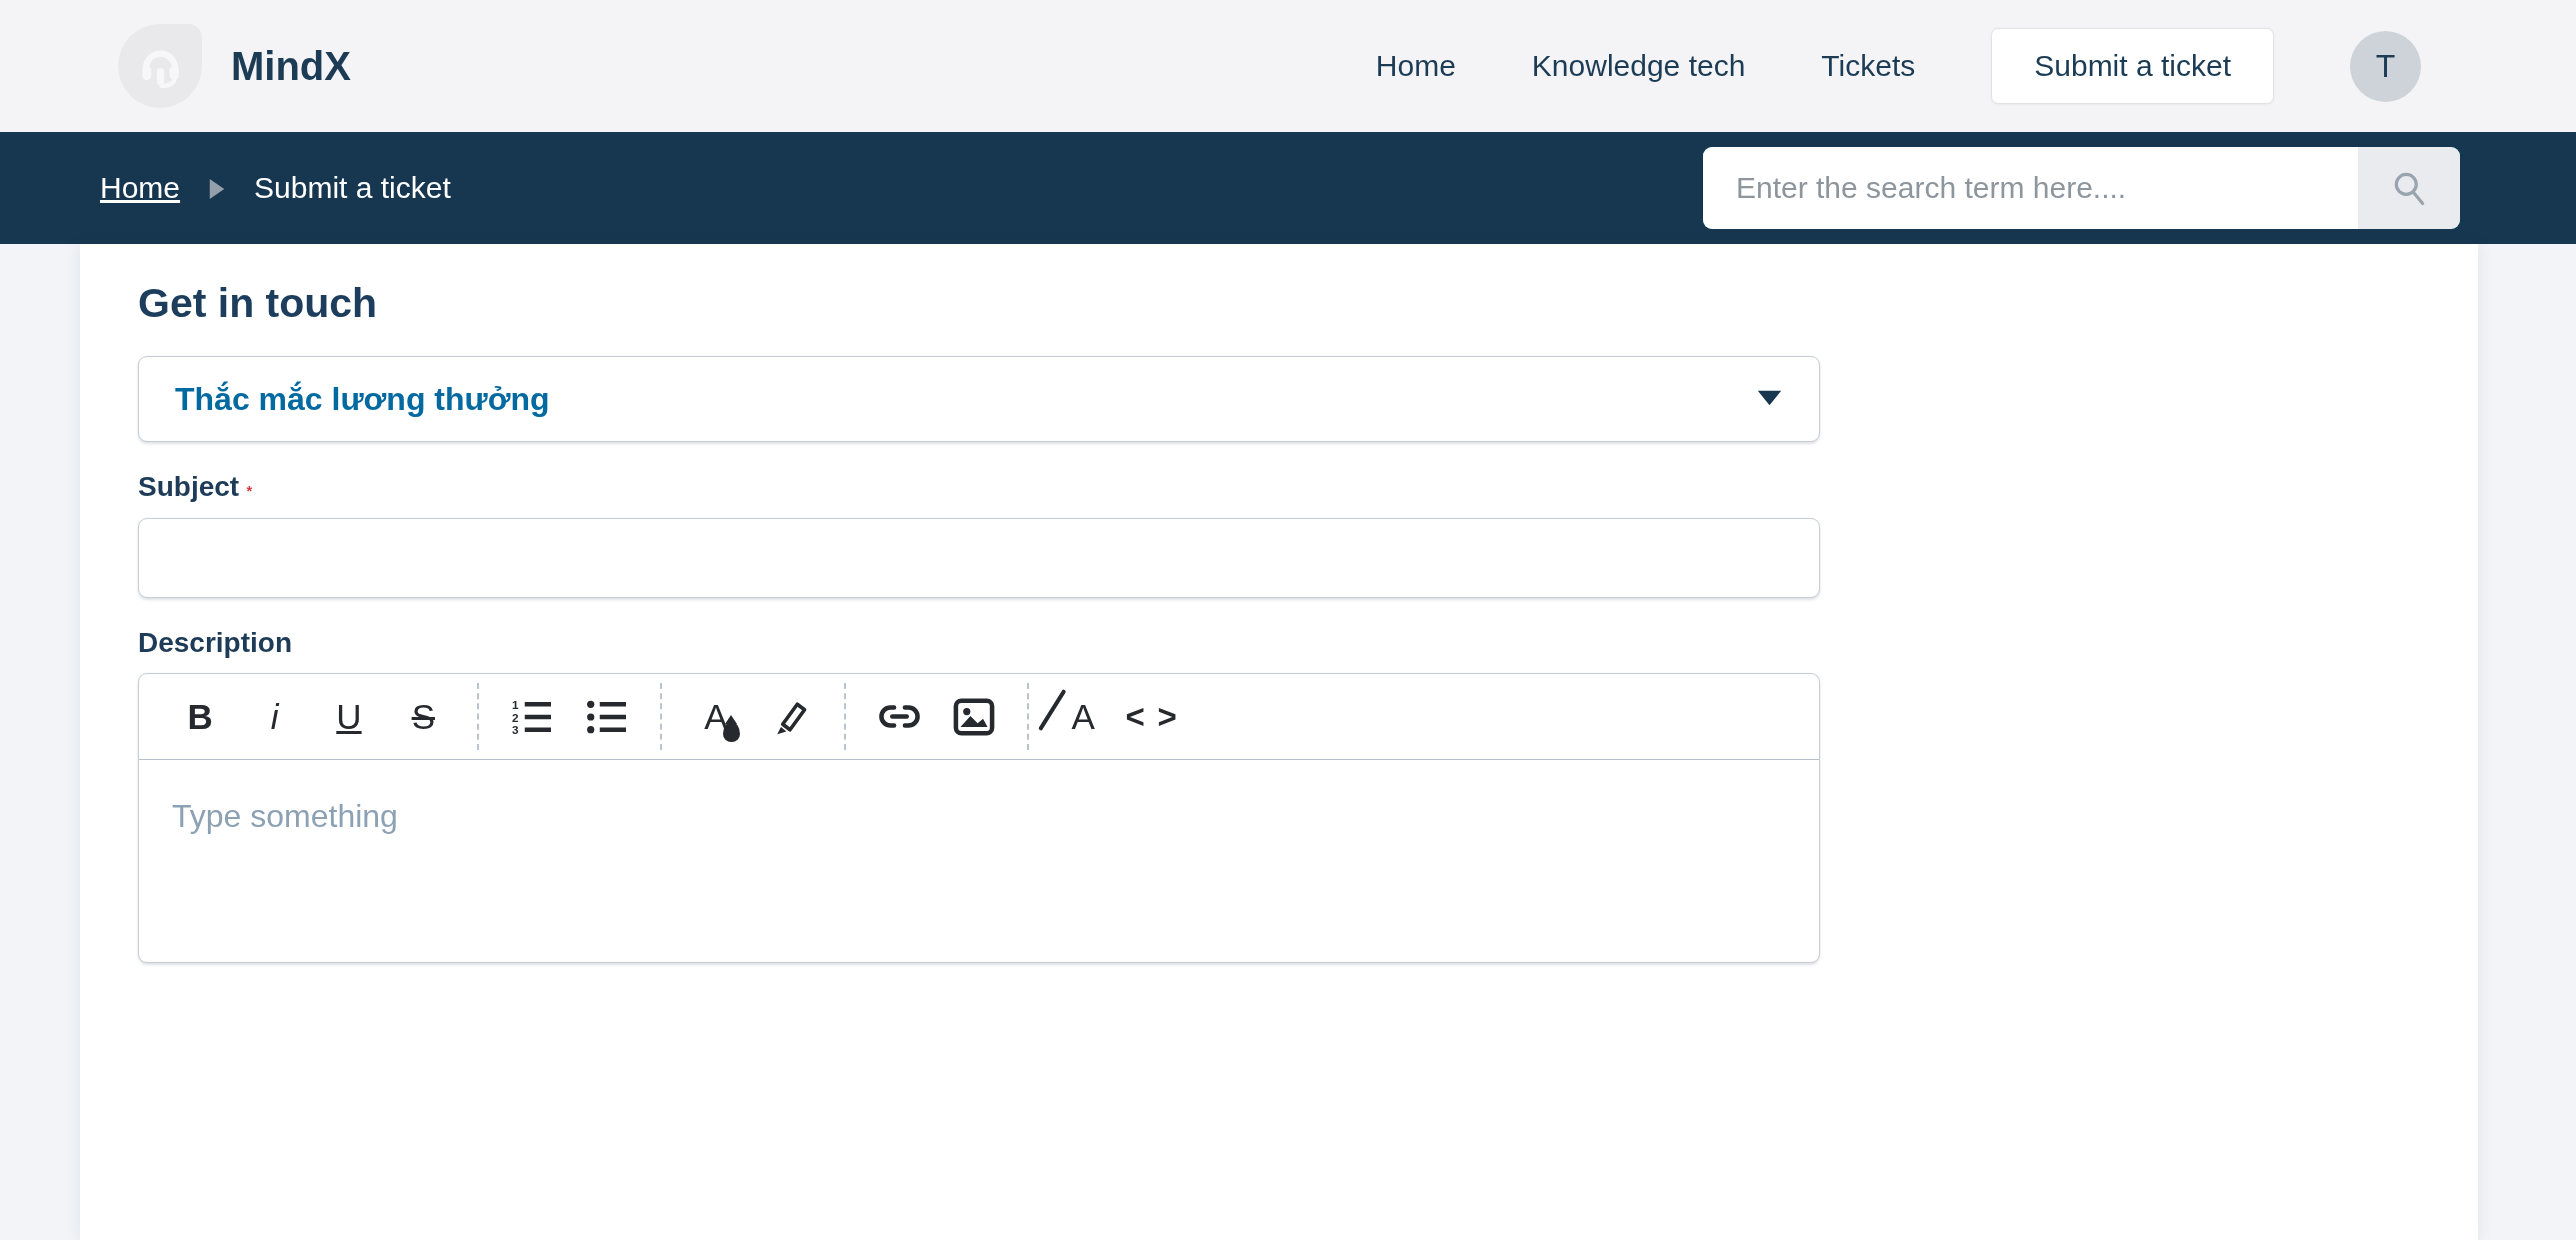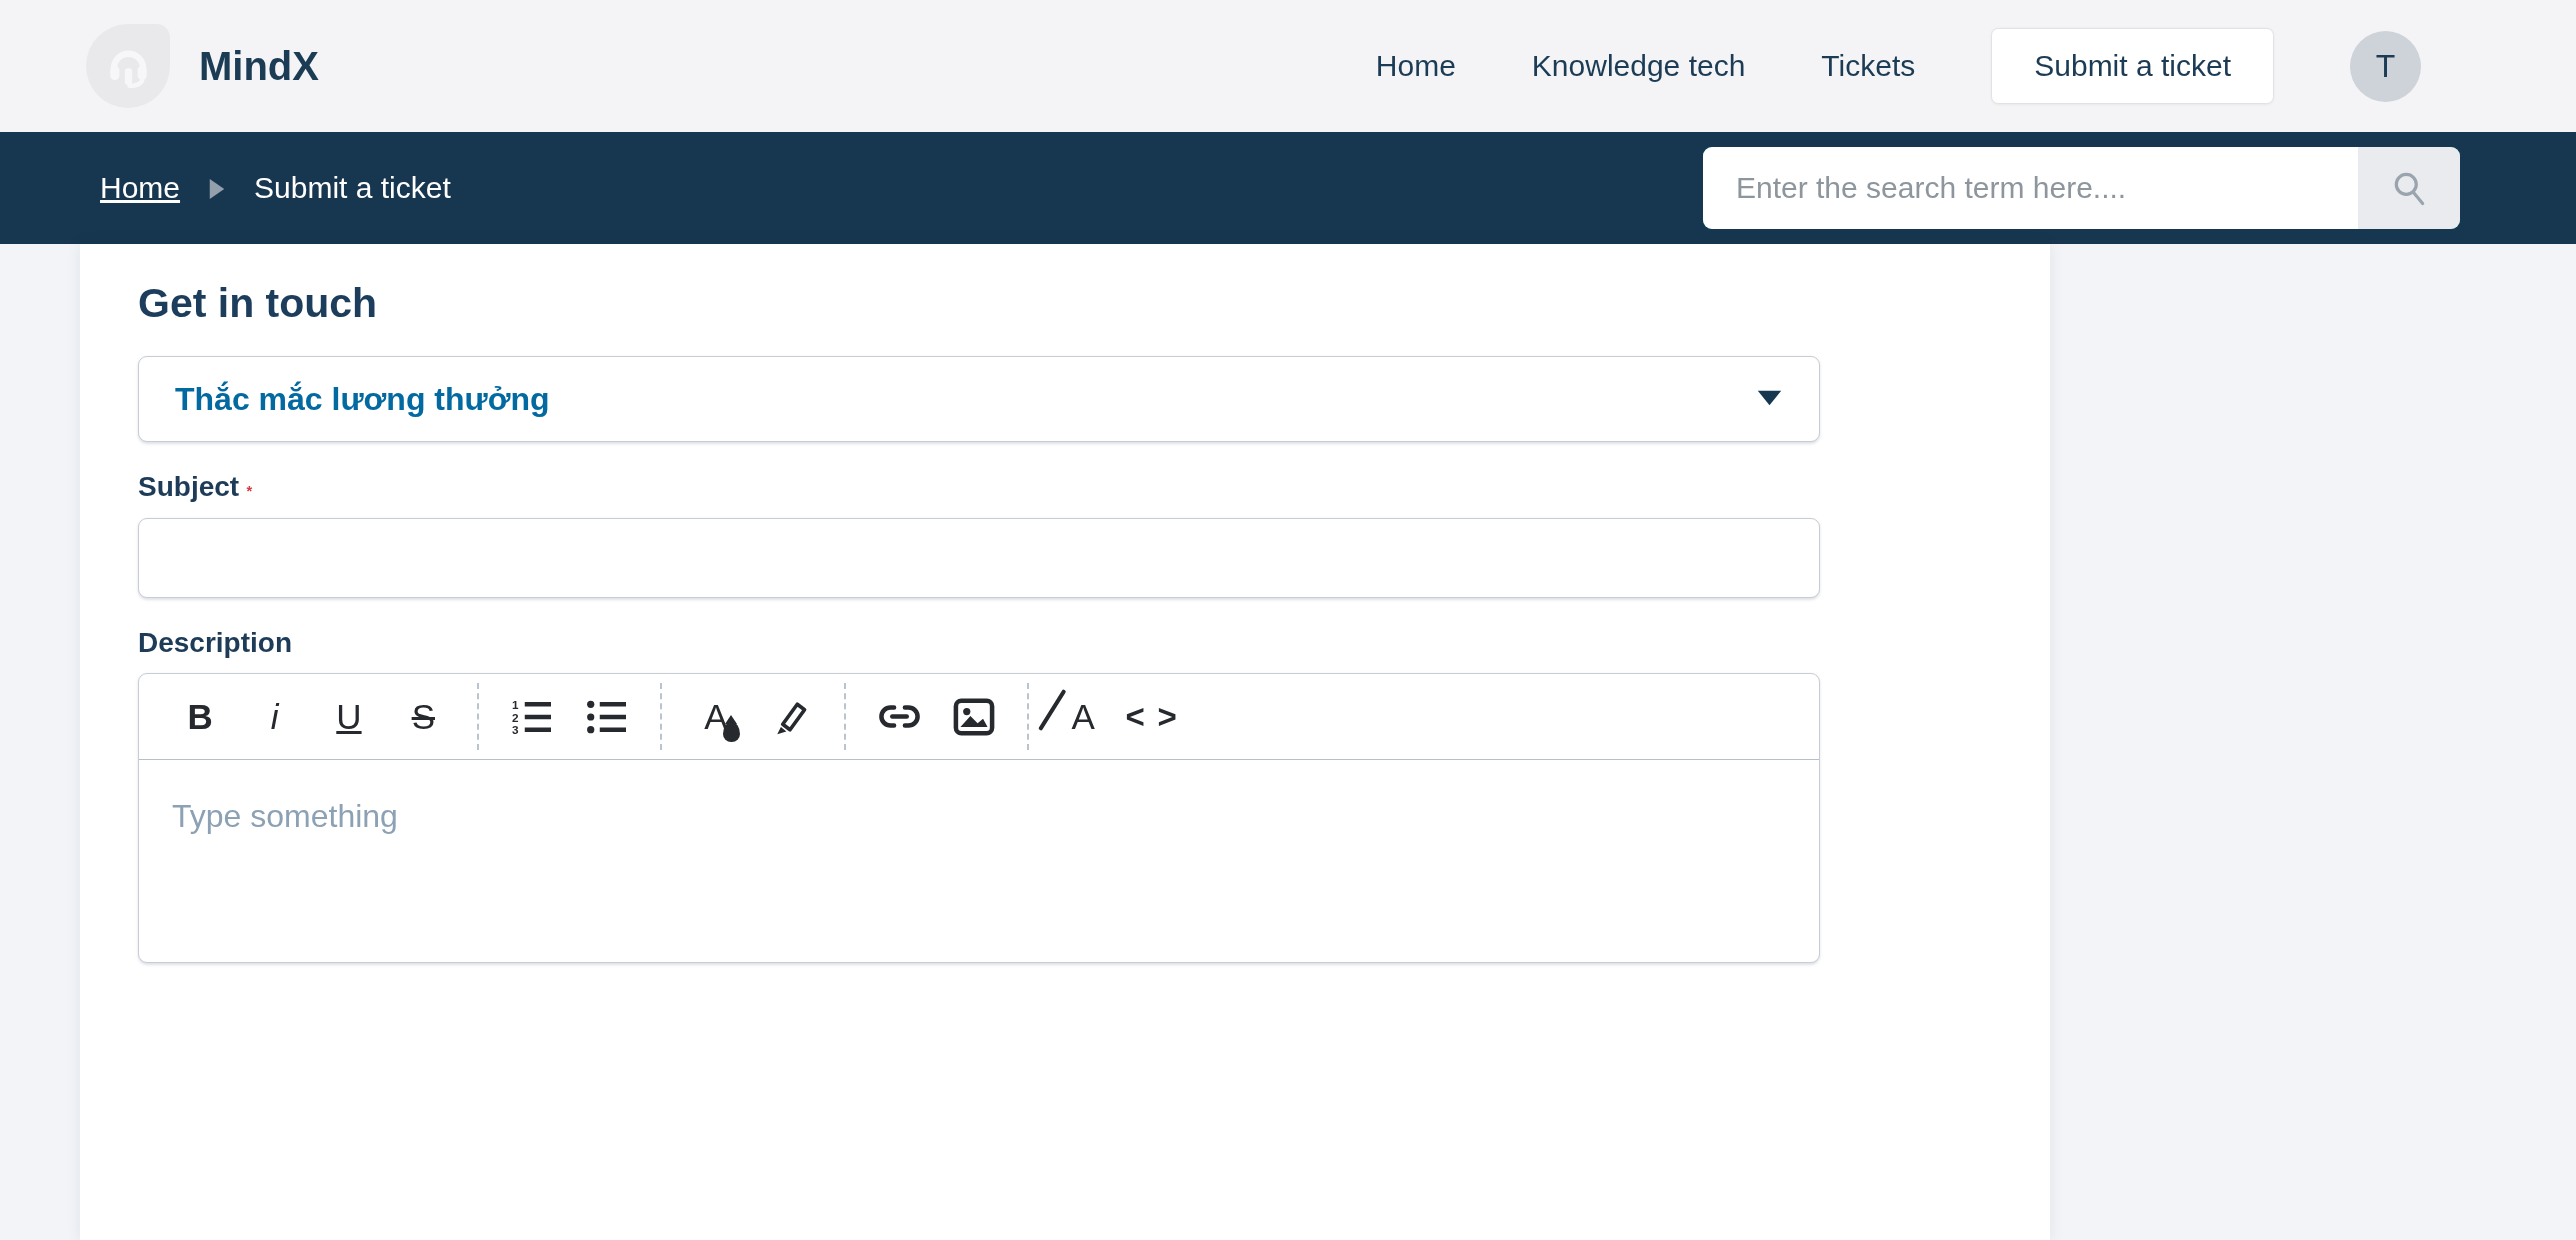--- a/index.html
+++ b/index.html
@@ -7,21 +7,21 @@
   body {
     font-family:"Liberation Sans", sans-serif;
     background:#f2f4f7;
     color:#1c3b55;
   }
 
   
   .app-header {
     height:132px; background:#f4f4f6;
     display:flex; align-items:center;
-    padding:0 155px 0 86px;
+    padding:0 155px 0 118px;
   }
   .logo-badge {
     width:84px; height:84px; background:#e9e9eb;
     border-radius:50% 16% 50% 50%;
     display:flex; align-items:center; justify-content:center;
     flex:0 0 auto;
   }
   .brand-title { font-size:40px; font-weight:bold; color:#1c3b55; margin-left:29px; }
   .main-nav { margin-left:auto; display:flex; align-items:center; gap:76px; }
   .nav-link { font-size:30px; color:#1c3b55; cursor:pointer; white-space:nowrap; }
@@ -61,21 +61,21 @@
     font-family:"Liberation Sans", sans-serif;
   }
   .search-input::placeholder { color:#8d959d; }
   .search-btn {
     width:102px; background:#e9ebee; border:none; cursor:pointer;
     display:flex; align-items:center; justify-content:center;
   }
 
   
   .card {
-    margin-left:80px; width:1970px; height:997px;
+    margin-left:80px; width:2398px; height:997px;
     background:#ffffff;
     box-shadow:0 0 14.6px rgba(31,45,61,.08);
     padding:36px 16px 0 58px;
   }
   .page-title { font-size:41px; font-weight:bold; color:#1d3d5c; }
   .form-col { width:1682px; }
 
   .field-box {
     width:100%; border:1.8px solid #c7ccd5; border-radius:9px;
     background:#fff; box-shadow:0 1.8px 2.7px rgba(70,90,110,.18);

